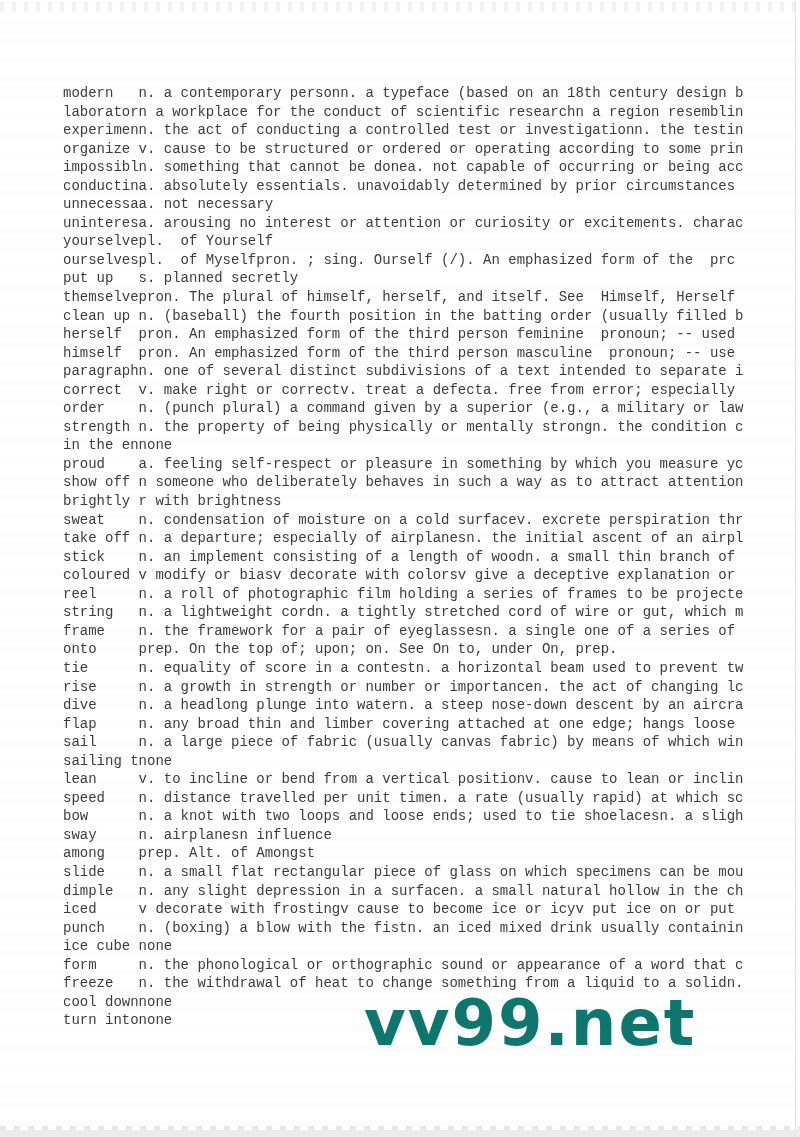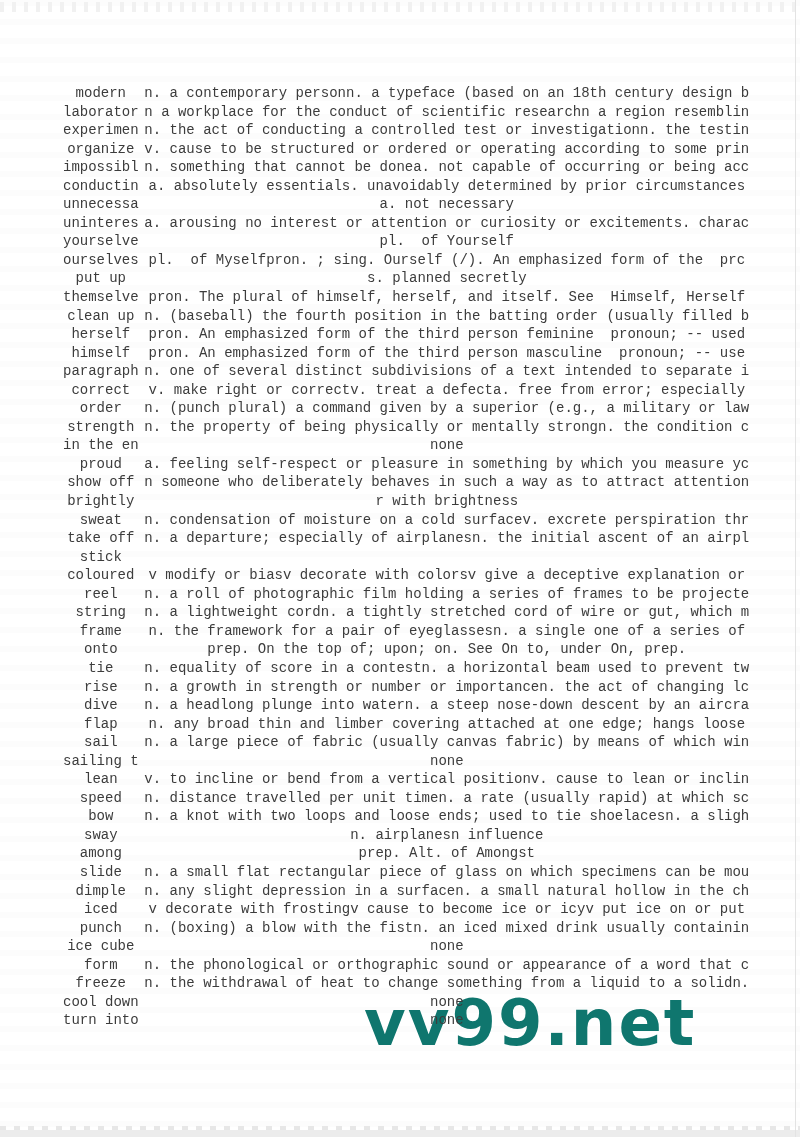--- a/index.html
+++ b/index.html
@@ -63,21 +63,20 @@
 
   .word-list {
     position: absolute;
     left: 63px;
     top: 84px;
     width: 692px;
     font-size: 14px;
     line-height: 18.55px;
     color: #3c3c3c;
     z-index: 2;
-    text-align: center;
   }
 
   .row {
     display: flex;
     height: 18.55px;
     overflow: hidden;
     white-space: pre;
   }
 
   .row .w {
@@ -129,21 +128,21 @@
       <div class="row"><span class="w">paragraph</span><span class="d">n. one of several distinct subdivisions of a text intended to separate i</span></div>
       <div class="row"><span class="w">correct</span><span class="d">v. make right or correctv. treat a defecta. free from error; especially</span></div>
       <div class="row"><span class="w">order</span><span class="d">n. (punch plural) a command given by a superior (e.g., a military or law</span></div>
       <div class="row"><span class="w">strength</span><span class="d">n. the property of being physically or mentally strongn. the condition c</span></div>
       <div class="row"><span class="w">in the en</span><span class="d">none</span></div>
       <div class="row"><span class="w">proud</span><span class="d">a. feeling self-respect or pleasure in something by which you measure yc</span></div>
       <div class="row"><span class="w">show off</span><span class="d">n someone who deliberately behaves in such a way as to attract attention</span></div>
       <div class="row"><span class="w">brightly</span><span class="d">r with brightness</span></div>
       <div class="row"><span class="w">sweat</span><span class="d">n. condensation of moisture on a cold surfacev. excrete perspiration thr</span></div>
       <div class="row"><span class="w">take off</span><span class="d">n. a departure; especially of airplanesn. the initial ascent of an airpl</span></div>
-      <div class="row"><span class="w">stick</span></div>
+      <div class="row"><span class="w">stick</span><span class="d">n. an implement consisting of a length of woodn. a small thin branch of</span></div>
       <div class="row"><span class="w">coloured</span><span class="d">v modify or biasv decorate with colorsv give a deceptive explanation or</span></div>
       <div class="row"><span class="w">reel</span><span class="d">n. a roll of photographic film holding a series of frames to be projecte</span></div>
       <div class="row"><span class="w">string</span><span class="d">n. a lightweight cordn. a tightly stretched cord of wire or gut, which m</span></div>
       <div class="row"><span class="w">frame</span><span class="d">n. the framework for a pair of eyeglassesn. a single one of a series of</span></div>
       <div class="row"><span class="w">onto</span><span class="d">prep. On the top of; upon; on. See On to, under On, prep.</span></div>
       <div class="row"><span class="w">tie</span><span class="d">n. equality of score in a contestn. a horizontal beam used to prevent tw</span></div>
       <div class="row"><span class="w">rise</span><span class="d">n. a growth in strength or number or importancen. the act of changing lc</span></div>
       <div class="row"><span class="w">dive</span><span class="d">n. a headlong plunge into watern. a steep nose-down descent by an aircra</span></div>
       <div class="row"><span class="w">flap</span><span class="d">n. any broad thin and limber covering attached at one edge; hangs loose</span></div>
       <div class="row"><span class="w">sail</span><span class="d">n. a large piece of fabric (usually canvas fabric) by means of which win</span></div>

